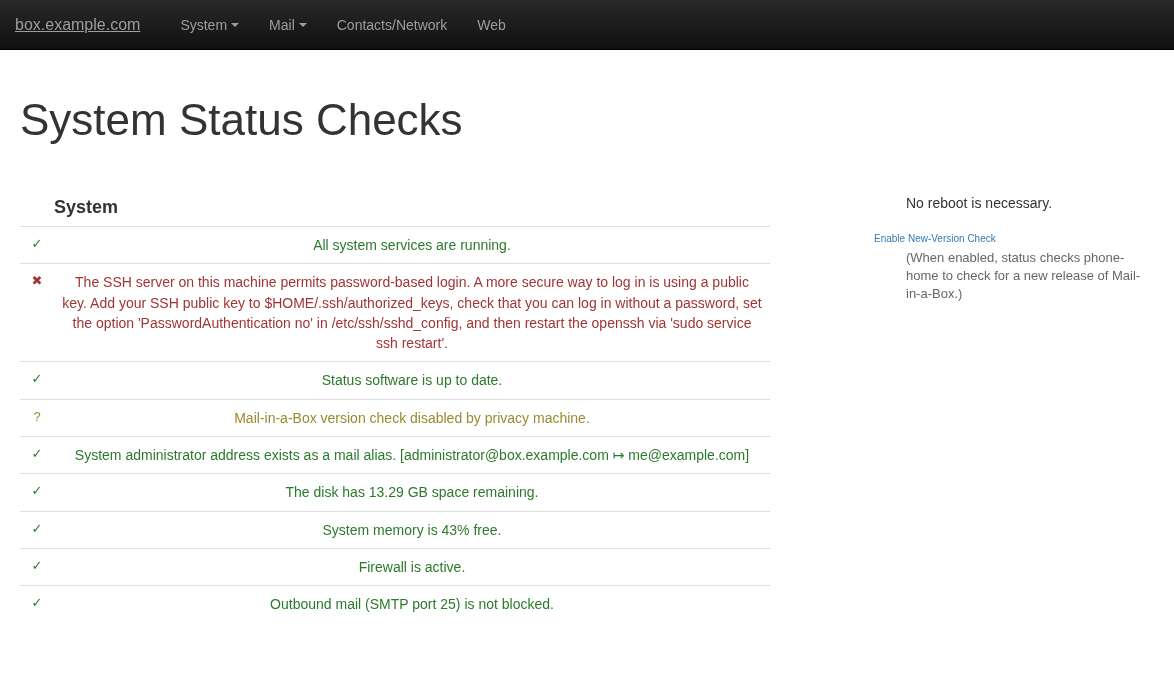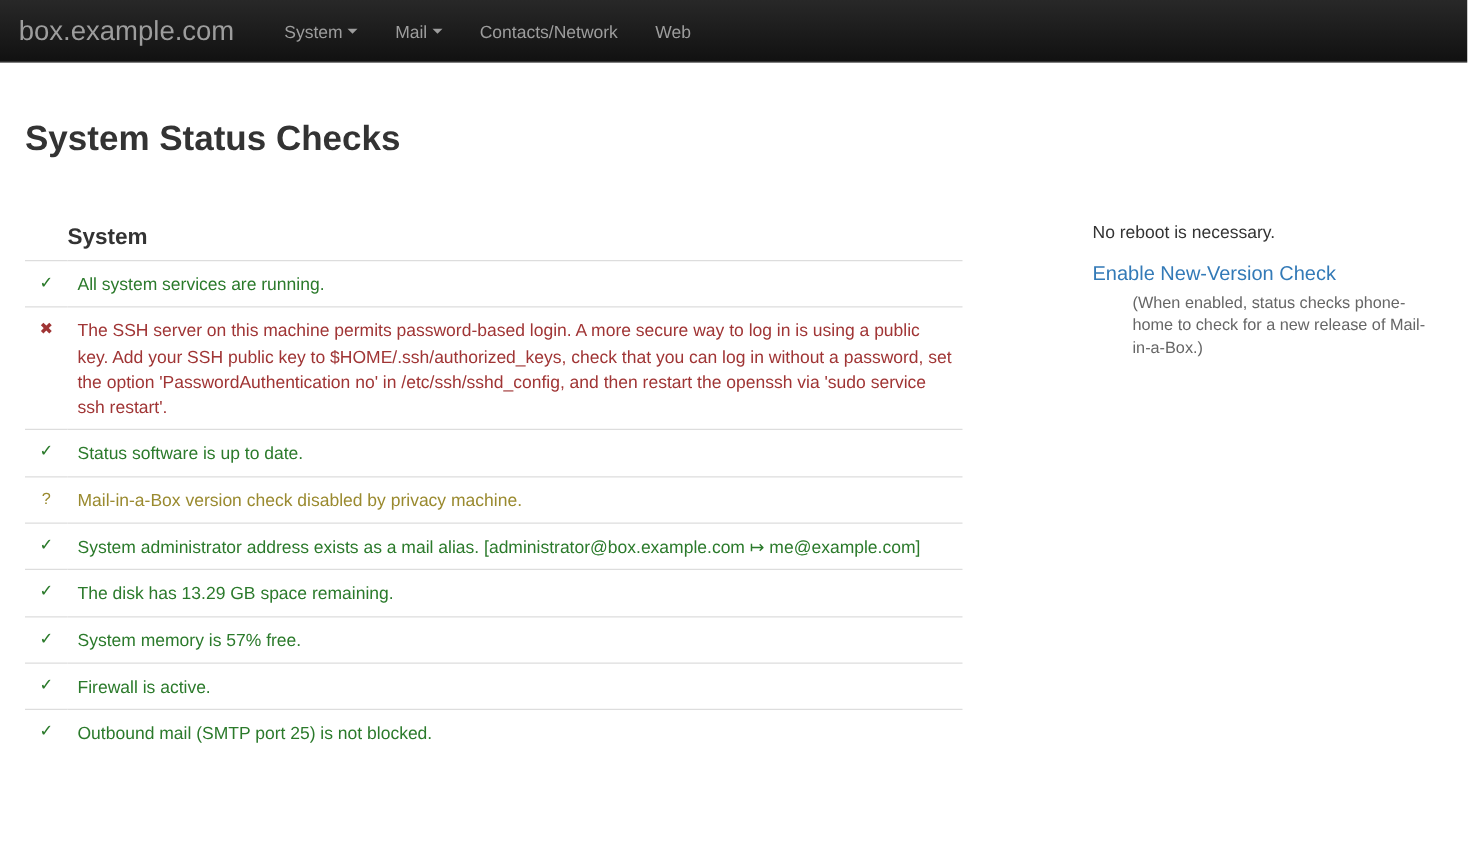--- a/index.html
+++ b/index.html
@@ -15,23 +15,24 @@
     background: linear-gradient(to bottom, #282828, #111);
     height: 50px;
     display: flex;
     align-items: center;
     padding: 0 15px;
     color: #9d9d9d;
     border-bottom: 1px solid #000;
   }
   .navbar-brand {
     color: #9d9d9d;
-    font-size: 22px;
+    font-size: 16px;
     padding: 0 15px 0 0;
     margin-right: 10px;
+    text-decoration: underline;
   }
   .nav-item {
     color: #9d9d9d;
     padding: 15px;
     font-size: 14px;
     cursor: pointer;
     display: flex;
     align-items: center;
   }
   .navbar-right { margin-left: auto; }
@@ -40,22 +41,22 @@
     width: 0; height: 0;
     margin-left: 4px;
     border-top: 4px solid;
     border-right: 4px solid transparent;
     border-left: 4px solid transparent;
   }
   .container {
     padding: 20px;
   }
   h1.page-title {
-    font-size: 28px;
-    font-weight: 700;
+    font-size: 44px;
+    font-weight: 400;
     color: #333;
     margin: 25px 0 20px 0;
   }
   .layout {
     display: flex;
     gap: 30px;
     margin-top: 40px;
   }
   .main-col { flex: 0 0 750px; }
   .side-col { flex: 1; padding-top: 10px; max-width: 280px; margin-left: auto; }
@@ -69,39 +70,41 @@
     font-weight: 700;
     color: #333;
     border-bottom: 1px solid #ddd;
   }
   .section-header.gap td { padding-top: 38px; }
   .status-row td {
     padding: 8px;
     border-top: 1px solid #ddd;
     vertical-align: top;
     line-height: 1.45;
+    text-align: center;
   }
   .status-row td.icon-cell {
     width: 34px;
     text-align: center;
     font-size: 13px;
   }
   .ok { color: #2b7a2b; }
   .err { color: #a03535; }
   .warn { color: #9a8a2f; }
   .side-text {
     font-size: 14px;
     color: #333;
     margin-bottom: 18px;
+    margin-left: 32px;
   }
   .side-link {
     color: #337ab7;
     text-decoration: none;
     cursor: pointer;
-    font-size: 16px;
+    font-size: 10px;
   }
   .side-note {
     font-size: 13px;
     color: #666;
     margin-top: 4px;
     line-height: 1.4;
     margin-left: 32px;
   }
 </style>
 </head>
@@ -157,21 +160,21 @@
           <td>System administrator address exists as a mail alias. [administrator@box.example.com ↦ me@example.com]</td>
         </tr>
 
         <tr class="status-row ok">
           <td class="icon-cell">✓</td>
           <td>The disk has 13.29 GB space remaining.</td>
         </tr>
 
         <tr class="status-row ok">
           <td class="icon-cell">✓</td>
-          <td>System memory is 57% free.</td>
+          <td>System memory is 43% free.</td>
         </tr>
 
 
         <tr class="status-row ok">
           <td class="icon-cell">✓</td>
           <td>Firewall is active.</td>
         </tr>
 
         <tr class="status-row ok">
           <td class="icon-cell">✓</td>

